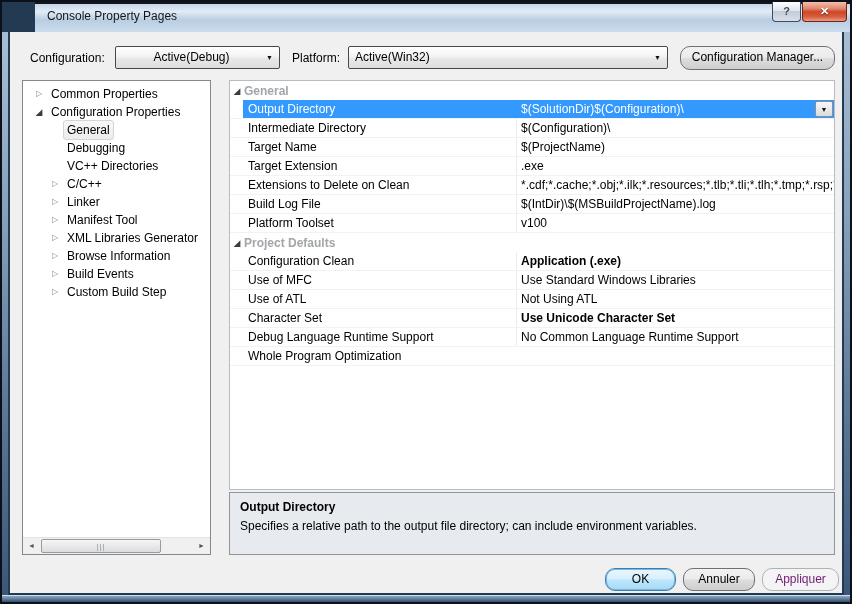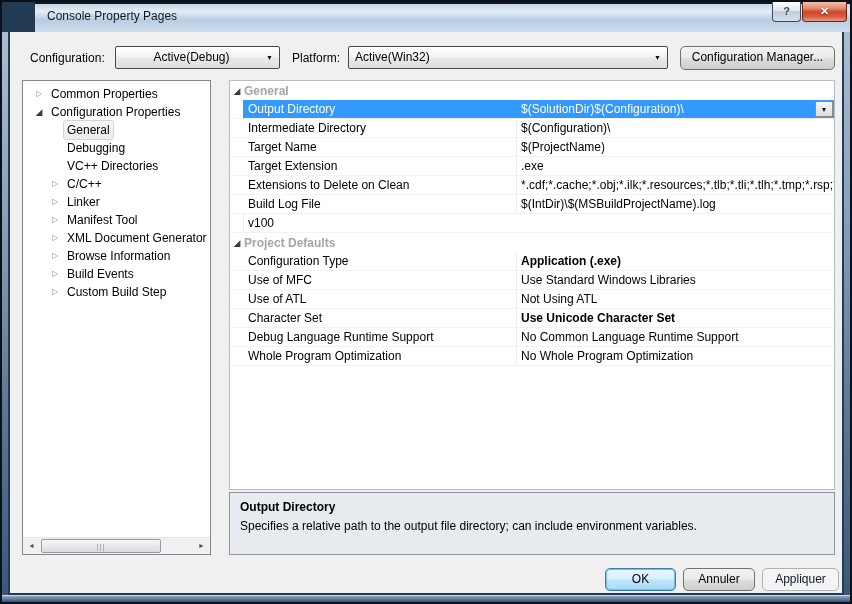--- a/index.html
+++ b/index.html
@@ -30,21 +30,21 @@
 
   
   .tb-label{position:absolute;top:19px;font-size:12px;}
   .lbl-config{left:20px;} .lbl-platform{left:282px;}
   .combo{position:absolute;top:14px;height:23px;border:1px solid #45494e;border-radius:2px;
     background:linear-gradient(180deg,#ffffff 0%,#f3f3f3 45%,#e8e8e8 55%,#dedede 100%);
     padding:3px 18px 0 6px;cursor:default;}
   .combo-config{left:105px;width:165px;text-align:center;}
   .combo-platform{left:338px;width:320px;}
   .combo .arr{position:absolute;right:6px;top:7px;font-size:7px;color:#111;}
-  .btn{border:1px solid #707070;border-radius:5px;font-size:12px;text-align:center;cursor:default;
+  .btn{border:1px solid #707070;border-radius:10px;font-size:12px;text-align:center;cursor:default;
     background:linear-gradient(180deg,#f2f2f2 0%,#ebebeb 48%,#dddddd 52%,#cfcfcf 100%);}
   .btn-cfgmgr{position:absolute;left:670px;top:14px;width:155px;height:24px;line-height:21px;}
 
   
   .tree-panel{position:absolute;left:12px;top:48px;width:189px;height:475px;background:#fff;border:1px solid #828790;}
   .tree{position:absolute;top:4px;left:0;right:0;bottom:17px;overflow:hidden;}
   .tree-item{height:18px;line-height:18px;white-space:nowrap;display:flex;align-items:center;}
   .tree-item .expander{width:16px;text-align:center;font-size:8px;color:#8c8c8c;flex:0 0 16px;}
   .tree-item .expander.exp{color:#3c3c3c;font-size:9px;}
   .tree-item.lvl0{padding-left:8px;}
@@ -77,21 +77,21 @@
   .desc-panel{position:absolute;left:219px;top:460px;width:606px;height:63px;background:#e7eaef;border:1px solid #8e959e;padding:7px 10px;}
   .desc-title{font-weight:bold;margin-bottom:5px;}
   .desc-text{font-size:12px;}
 
   
   .footer-btn{position:absolute;top:536px;height:23px;line-height:21px;}
   .btn-ok{left:595px;width:71px;border-color:#3c7fb1;
     background:linear-gradient(180deg,#eaf6fd 0%,#d9f0fc 45%,#bee6fd 52%,#a7d9f5 100%);
     box-shadow:0 0 0 1px #7ab8dd inset;}
   .btn-cancel{left:673px;width:72px;}
-  .btn-apply{left:752px;width:77px;color:#0f172a;border-color:#adb2b7;
+  .btn-apply{left:752px;width:77px;color:#701a75;border-color:#adb2b7;
     background:#f4f4f4;}
 </style>
 </head>
 <body>
 
 <div class="window">
 
   <div class="titlebar">
     <span class="title-text">Console Property Pages</span>
     <div class="caption-btn btn-help">
@@ -148,21 +148,21 @@
           <div class="tree-item lvl1">
             <span class="expander">▷</span>
             <span class="tree-label">Linker</span>
           </div>
           <div class="tree-item lvl1">
             <span class="expander">▷</span>
             <span class="tree-label">Manifest Tool</span>
           </div>
           <div class="tree-item lvl1">
             <span class="expander">▷</span>
-            <span class="tree-label">XML Document Generator</span>
+            <span class="tree-label">XML Libraries Generator</span>
           </div>
           <div class="tree-item lvl1">
             <span class="expander">▷</span>
             <span class="tree-label">Browse Information</span>
           </div>
           <div class="tree-item lvl1">
             <span class="expander">▷</span>
             <span class="tree-label">Build Events</span>
           </div>
           <div class="tree-item lvl1">
@@ -209,29 +209,30 @@
           <div class="gname">Extensions to Delete on Clean</div>
           <div class="gval">*.cdf;*.cache;*.obj;*.ilk;*.resources;*.tlb;*.tli;*.tlh;*.tmp;*.rsp;*</div>
         </div>
         <div class="grid-row">
           <div class="gutter"></div>
           <div class="gname">Build Log File</div>
           <div class="gval">$(IntDir)\$(MSBuildProjectName).log</div>
         </div>
         <div class="grid-row">
           <div class="gutter"></div>
+          <div class="gname">Platform Toolset</div>
           <div class="gval">v100</div>
         </div>
         <div class="grid-section">
           <span class="expander">◢</span>
           <span class="sec-title">Project Defaults</span>
         </div>
         <div class="grid-row">
           <div class="gutter"></div>
-          <div class="gname">Configuration Type</div>
+          <div class="gname">Configuration Clean</div>
           <div class="gval bold">Application (.exe)</div>
         </div>
         <div class="grid-row">
           <div class="gutter"></div>
           <div class="gname">Use of MFC</div>
           <div class="gval">Use Standard Windows Libraries</div>
         </div>
         <div class="grid-row">
           <div class="gutter"></div>
           <div class="gname">Use of ATL</div>
@@ -243,21 +244,20 @@
           <div class="gval bold">Use Unicode Character Set</div>
         </div>
         <div class="grid-row">
           <div class="gutter"></div>
           <div class="gname">Debug Language Runtime Support</div>
           <div class="gval">No Common Language Runtime Support</div>
         </div>
         <div class="grid-row">
           <div class="gutter"></div>
           <div class="gname">Whole Program Optimization</div>
-          <div class="gval">No Whole Program Optimization</div>
         </div>
       </div>
 
     <div class="desc-panel">
       <div class="desc-title">Output Directory</div>
       <div class="desc-text">Specifies a relative path to the output file directory; can include environment variables.</div>
     </div>
 
     <div class="btn footer-btn btn-ok">OK</div>
     <div class="btn footer-btn btn-cancel">Annuler</div>

